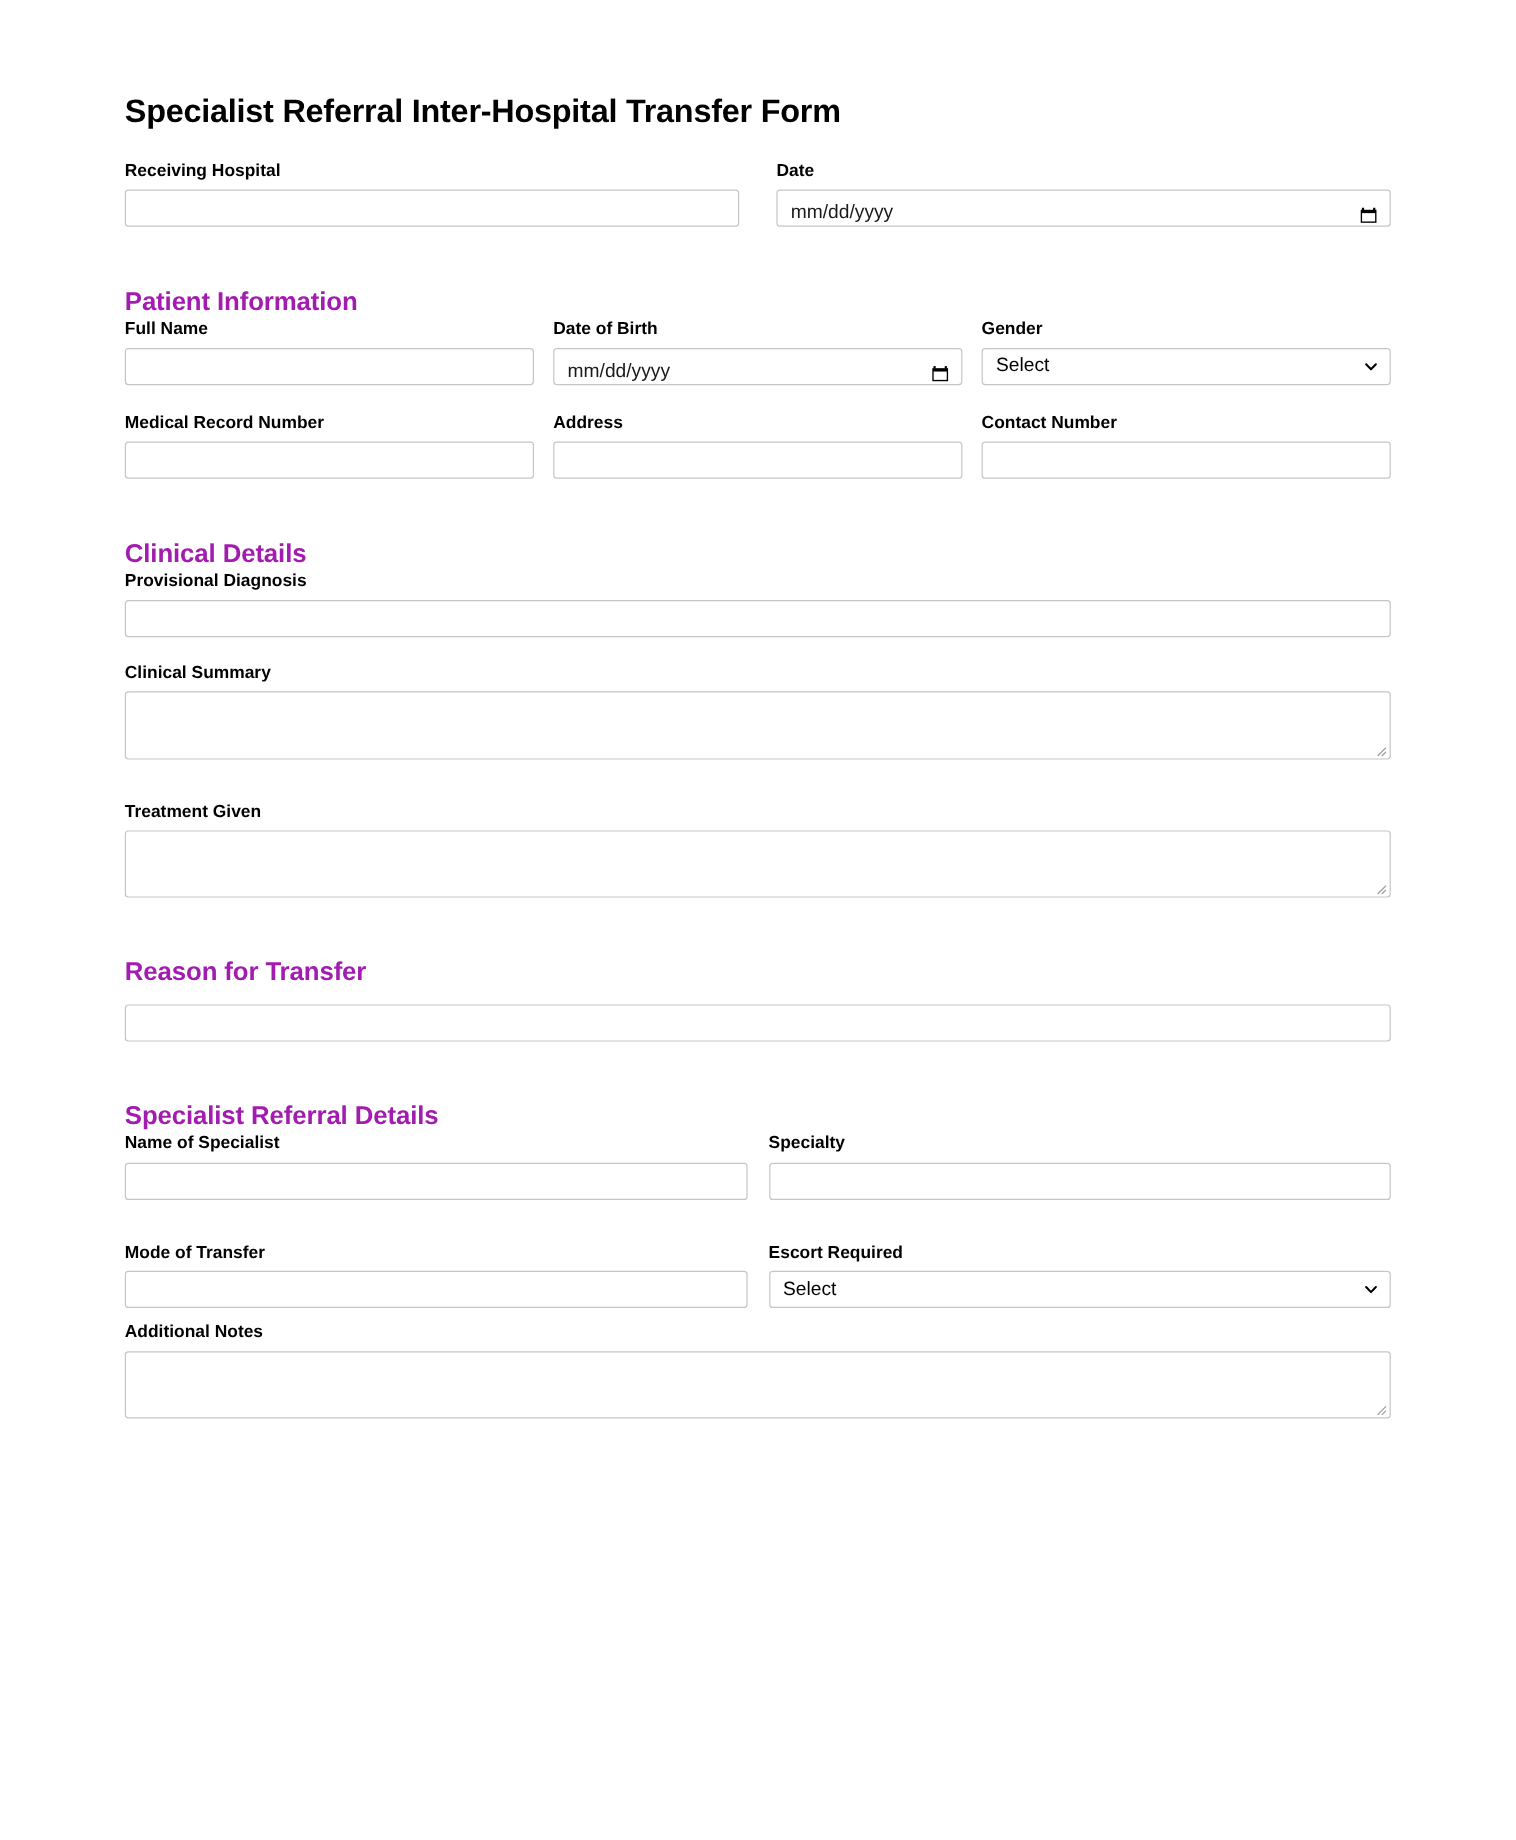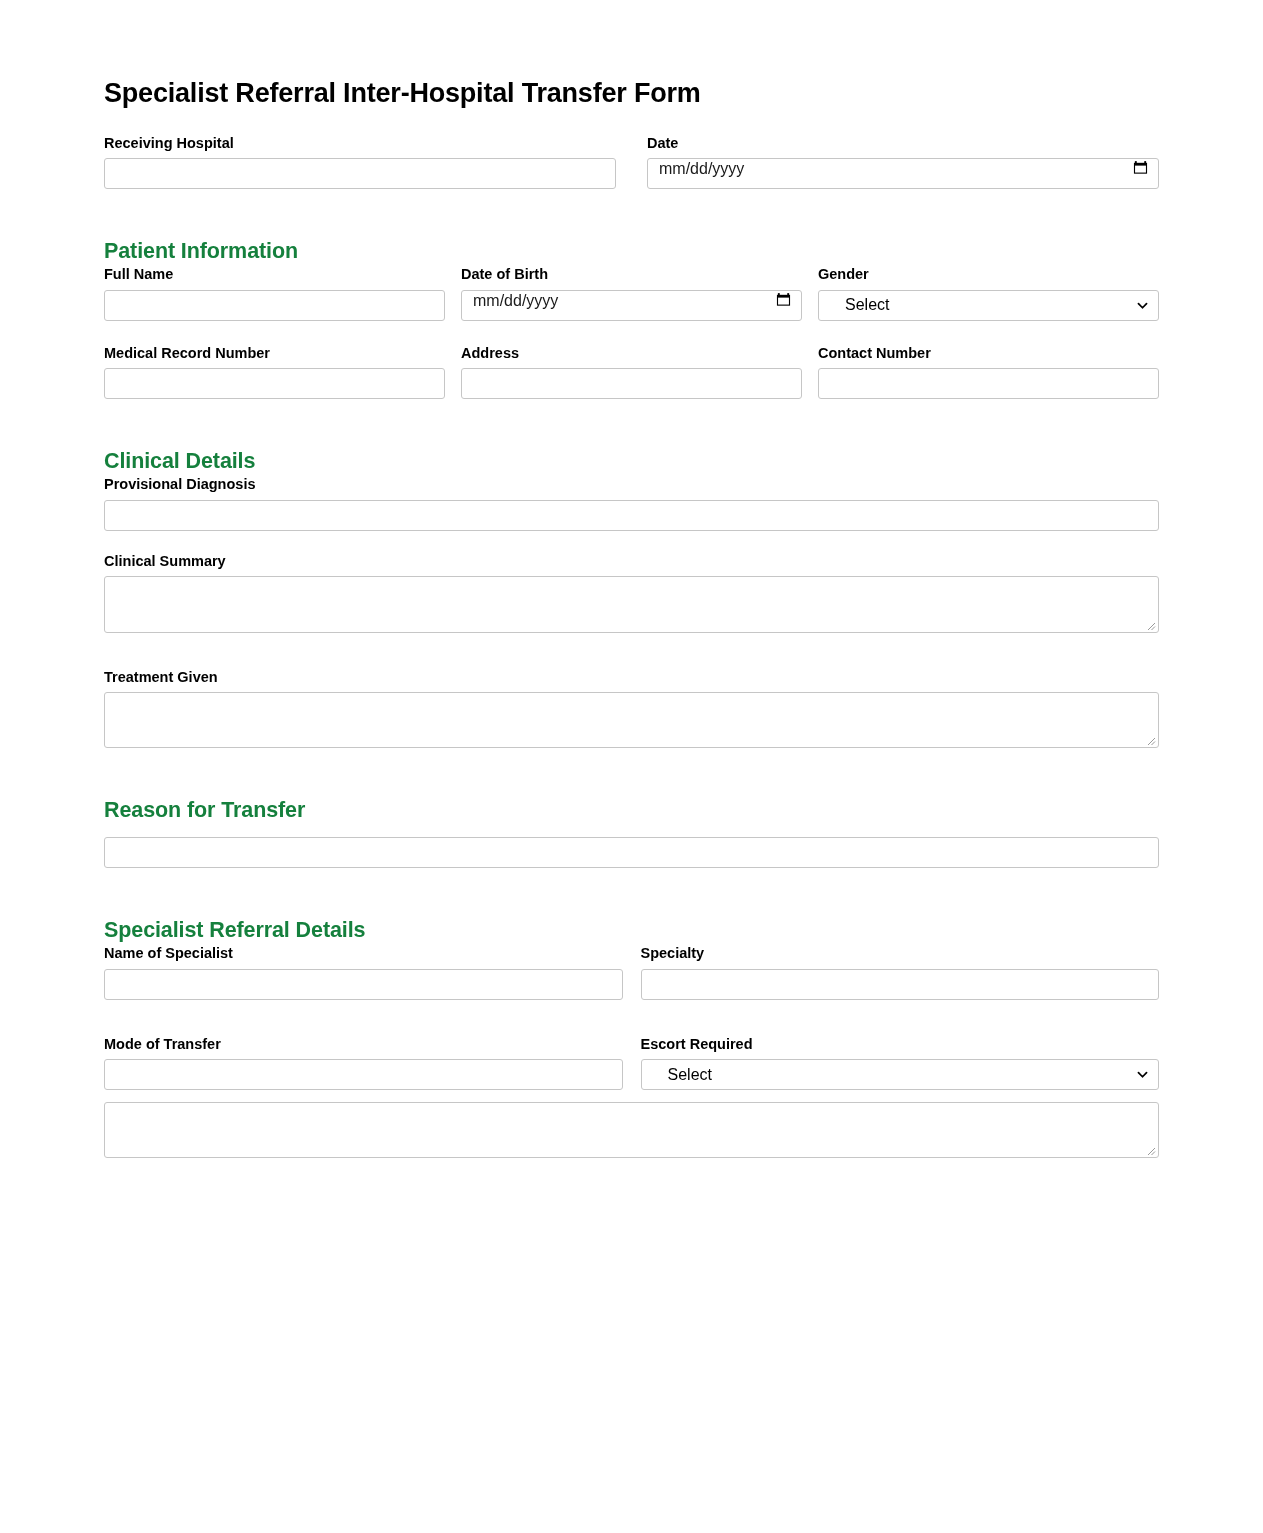--- a/index.html
+++ b/index.html
@@ -23,21 +23,21 @@
   .form-title {
     font-size: 27px;
     font-weight: bold;
     color: #000;
     margin: 0 0 26px 0;
     letter-spacing: -0.2px;
   }
   .section-title {
     font-size: 21.5px;
     font-weight: bold;
-    color: #15803d;
+    color: #a21caf;
     margin: 0 0 2px 0;
     letter-spacing: -0.1px;
   }
   .section {
     margin-bottom: 0;
   }
   .sec-gap-lg { height: 50px; }
 
   
   .field-label {
@@ -59,34 +59,34 @@
     background: #ffffff;
     font-family: "Liberation Sans", sans-serif;
     font-size: 15px;
     color: #000;
     padding: 1px 8px;
     outline: none;
   }
   .ctl.date {
     position: relative;
     display: flex;
-    align-items: flex-start;
+    align-items: flex-end;
     justify-content: space-between;
     padding-left: 11px;
     padding-right: 10px;
     color: #202020;
     gap: 29px;
   }
   .date-ph { font-size: 16px; color: #1a1a1a; }
   .cal-ico { width: 15px; height: 15px; flex: 0 0 auto; }
   .sel {
     display: flex;
     align-items: center;
     justify-content: space-between;
-    padding-left: 26px;
+    padding-left: 11px;
     padding-right: 9px;
   }
   .sel-val { font-size: 16px; color: #000; }
   .chev { width: 13px; height: 13px; flex: 0 0 auto; }
   .ta {
     display: block;
     width: 100%;
     border: 1px solid #c6c6c6;
     border-radius: 3px;
     background: #ffffff;
@@ -274,20 +274,21 @@
           <svg class="chev" viewBox="0 0 16 16">
             <path d="M3 5.6 L8 10.8 L13 5.6" stroke="#000" stroke-width="2.1" fill="none" stroke-linecap="round" stroke-linejoin="round"></path>
           </svg>
         </div>
       </div>
     </div>
 
     <div class="gap-12"></div>
 
     <div class="field">
+      <label class="field-label">Additional Notes</label>
       <div class="ta h-md">
         <svg class="ta-grip" viewBox="0 0 11 11">
           <path d="M10 3 L3 10 M10 6.5 L6.5 10" stroke="#9a9a9a" stroke-width="1" fill="none"></path>
         </svg>
       </div>
     </div>
   </div>
 
 </div>
 

